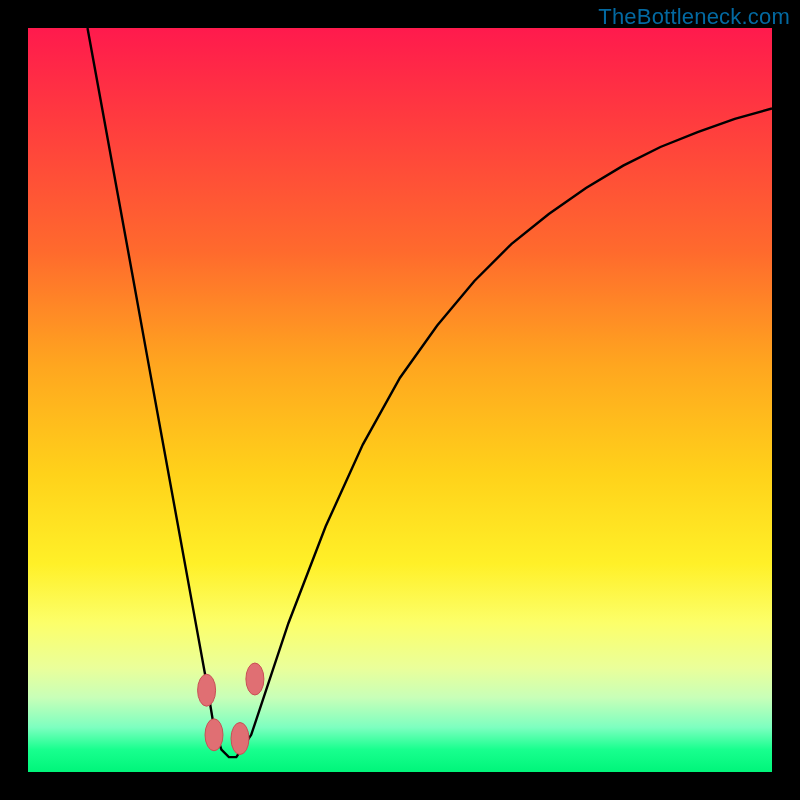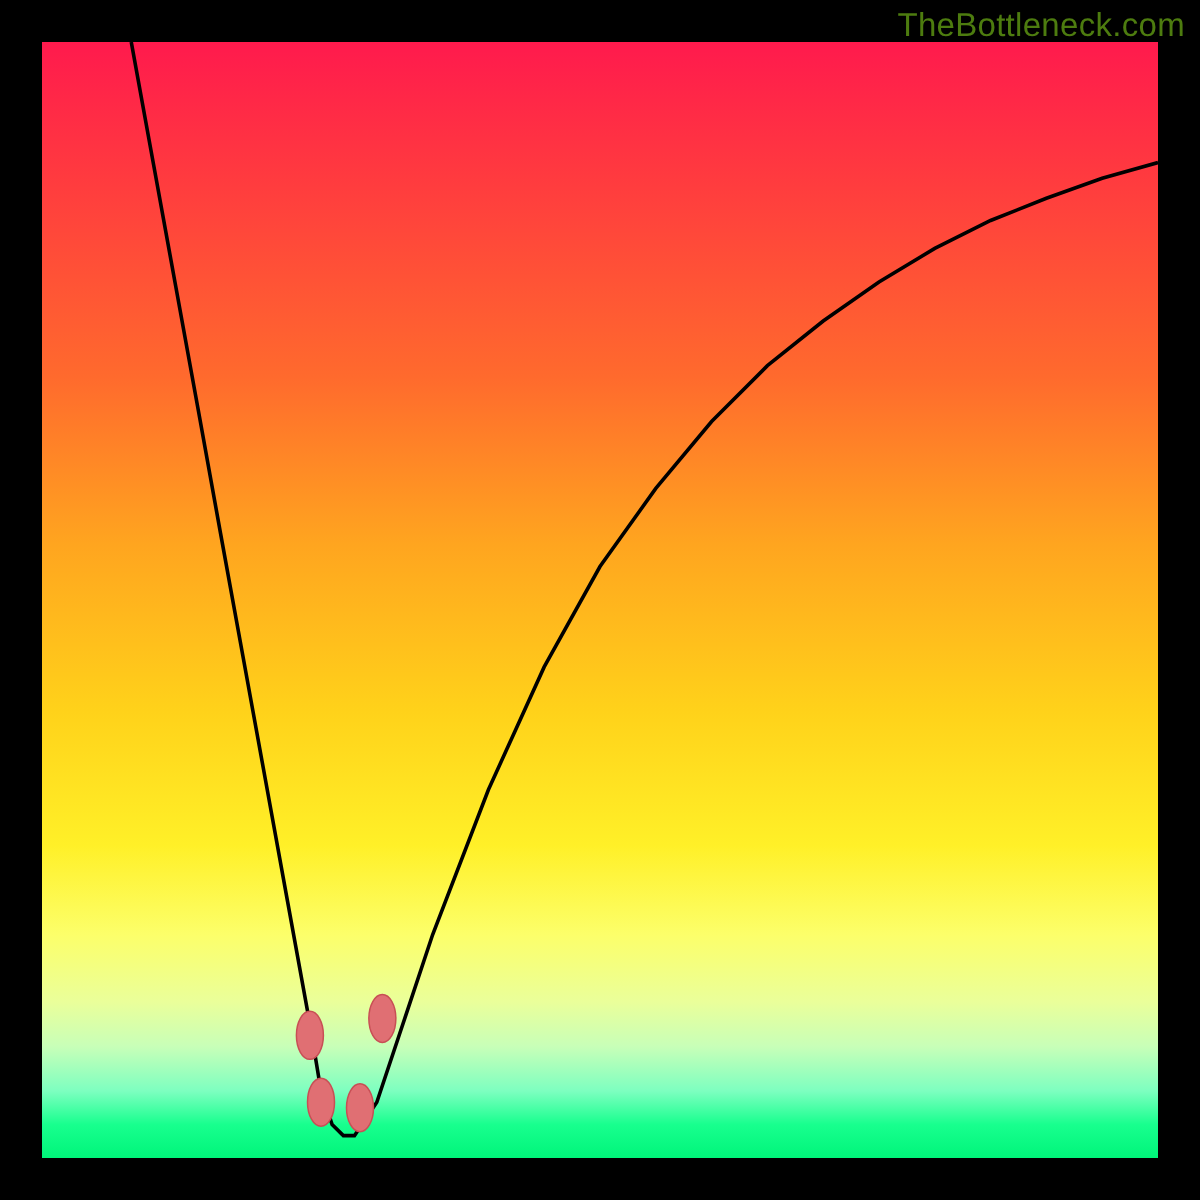--- a/index.html
+++ b/index.html
@@ -29,21 +29,21 @@
       #c8ffb8 90%,
       #7dffc0 94%,
       #18ff8e 97%,
       #00f57a 100%
     );
   }
   .watermark {
     position: absolute;
     top: 4px;
     right: 10px;
-    color: #4d7c0f;
+    color: #0369a1;
     font-size: 22px;
     letter-spacing: 0.2px;
     font-weight: 500;
     user-select: none;
   }
   svg.curves {
     position: absolute;
     left: 0;
     top: 0;
     width: 744px;

